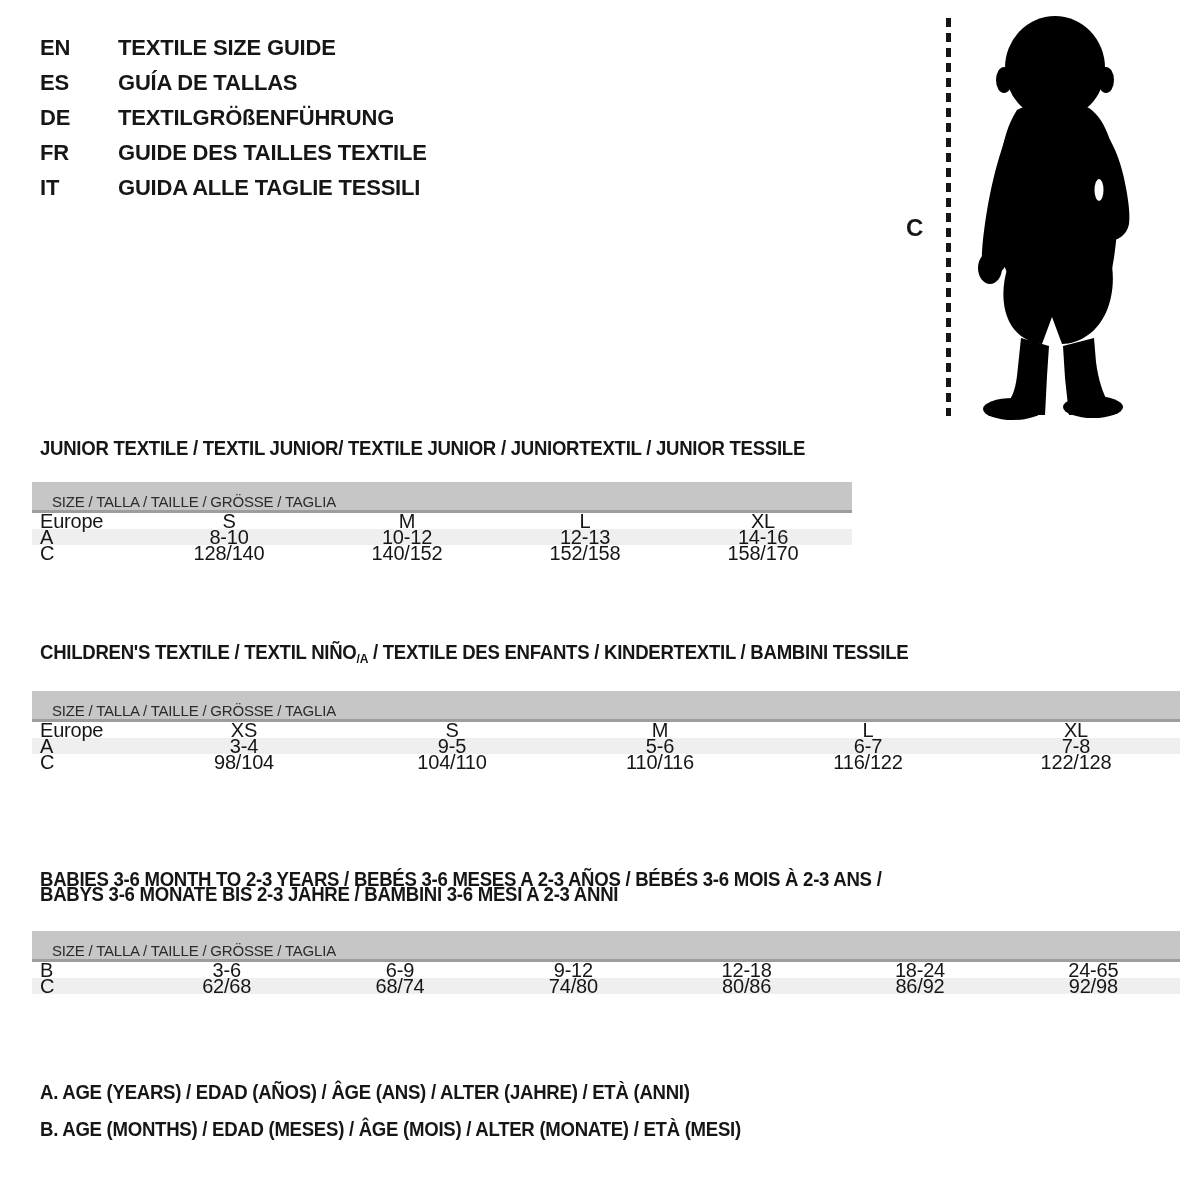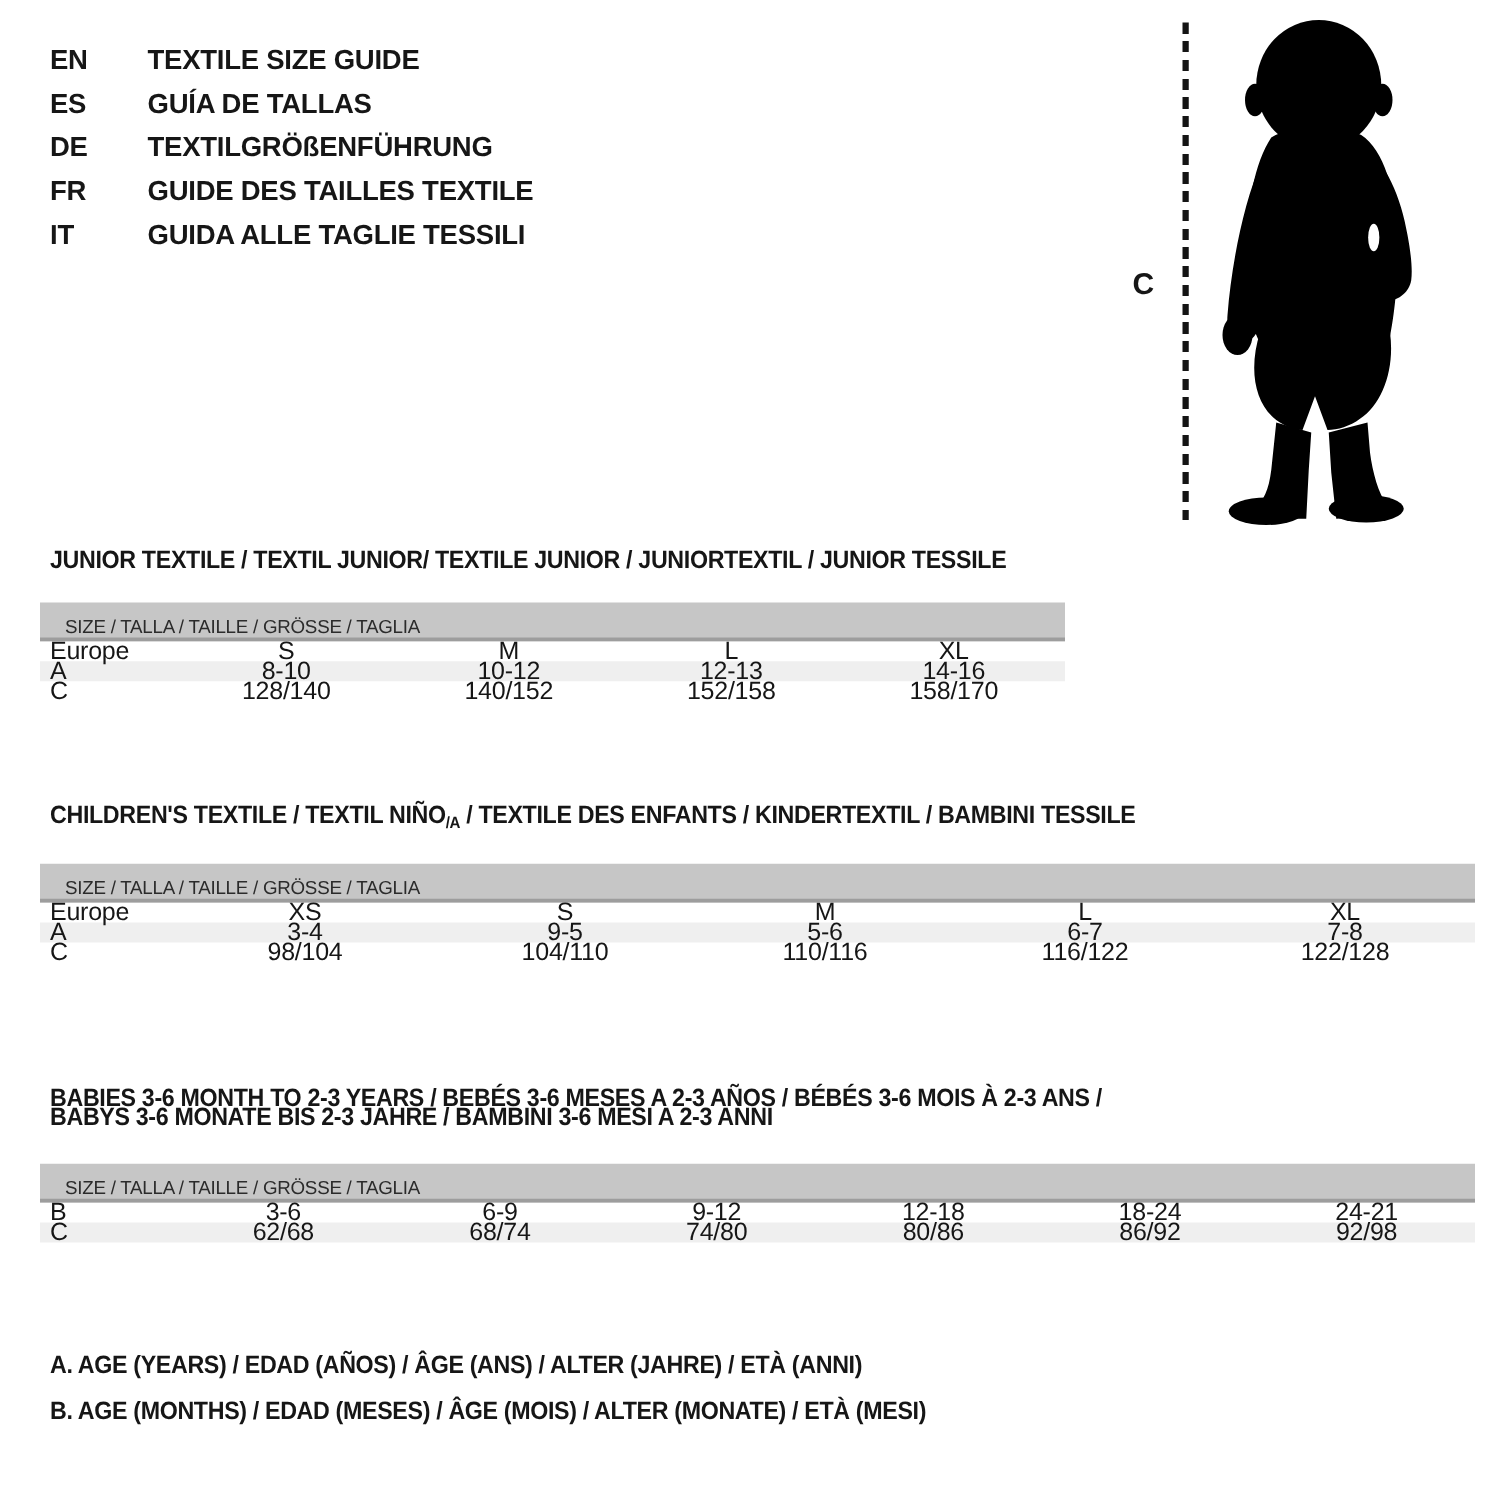--- a/index.html
+++ b/index.html
@@ -161,21 +161,21 @@
     <div class="size-bar">
       <span>SIZE / TALLA / TAILLE / GRÖSSE / TAGLIA</span>
     </div>
     <div class="trow">
       <span class="tlabel">B</span>
       <span class="tcell">3-6</span>
       <span class="tcell">6-9</span>
       <span class="tcell">9-12</span>
       <span class="tcell">12-18</span>
       <span class="tcell">18-24</span>
-      <span class="tcell">24-21</span>
+      <span class="tcell">24-65</span>
     </div>
     <div class="trow shaded">
       <span class="tlabel">C</span>
       <span class="tcell">62/68</span>
       <span class="tcell">68/74</span>
       <span class="tcell">74/80</span>
       <span class="tcell">80/86</span>
       <span class="tcell">86/92</span>
       <span class="tcell">92/98</span>
     </div>

